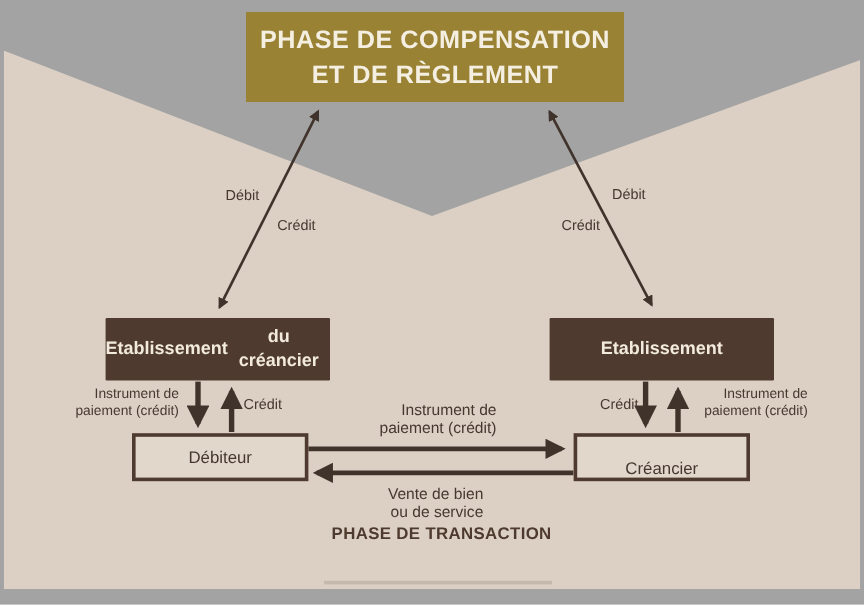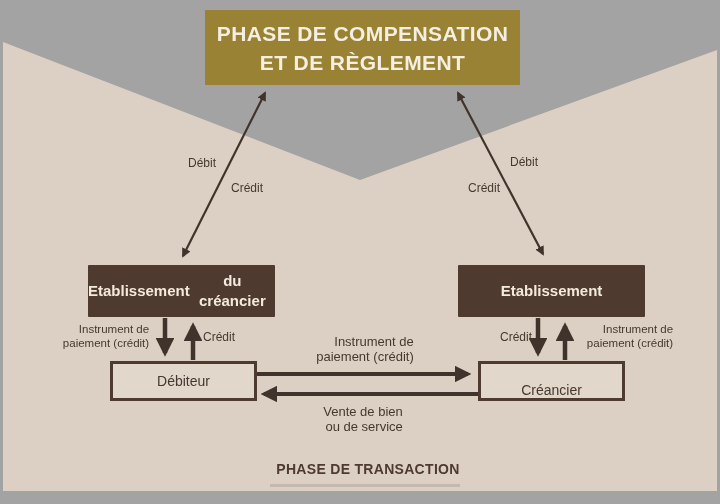--- a/index.html
+++ b/index.html
@@ -115,15 +115,15 @@
 
   <div class="lbl lbl-md" style="left:365px;top:334px;">
     <span style="display:block">Instrument de</span>
     <span style="display:block">paiement (crédit)</span>
   </div>
   <div class="lbl lbl-md" style="left:363px;top:404px;">
     <span style="display:block">Vente de bien</span>
     <span style="display:block">ou de service</span>
   </div>
 
-  <div class="footer-lbl" style="left:368px;top:461px;text-align:right;">PHASE DE TRANSACTION</div>
+  <div class="footer-lbl" style="left:368px;top:436px;text-align:right;">PHASE DE TRANSACTION</div>
 
 </div>
 
 </body></html>

